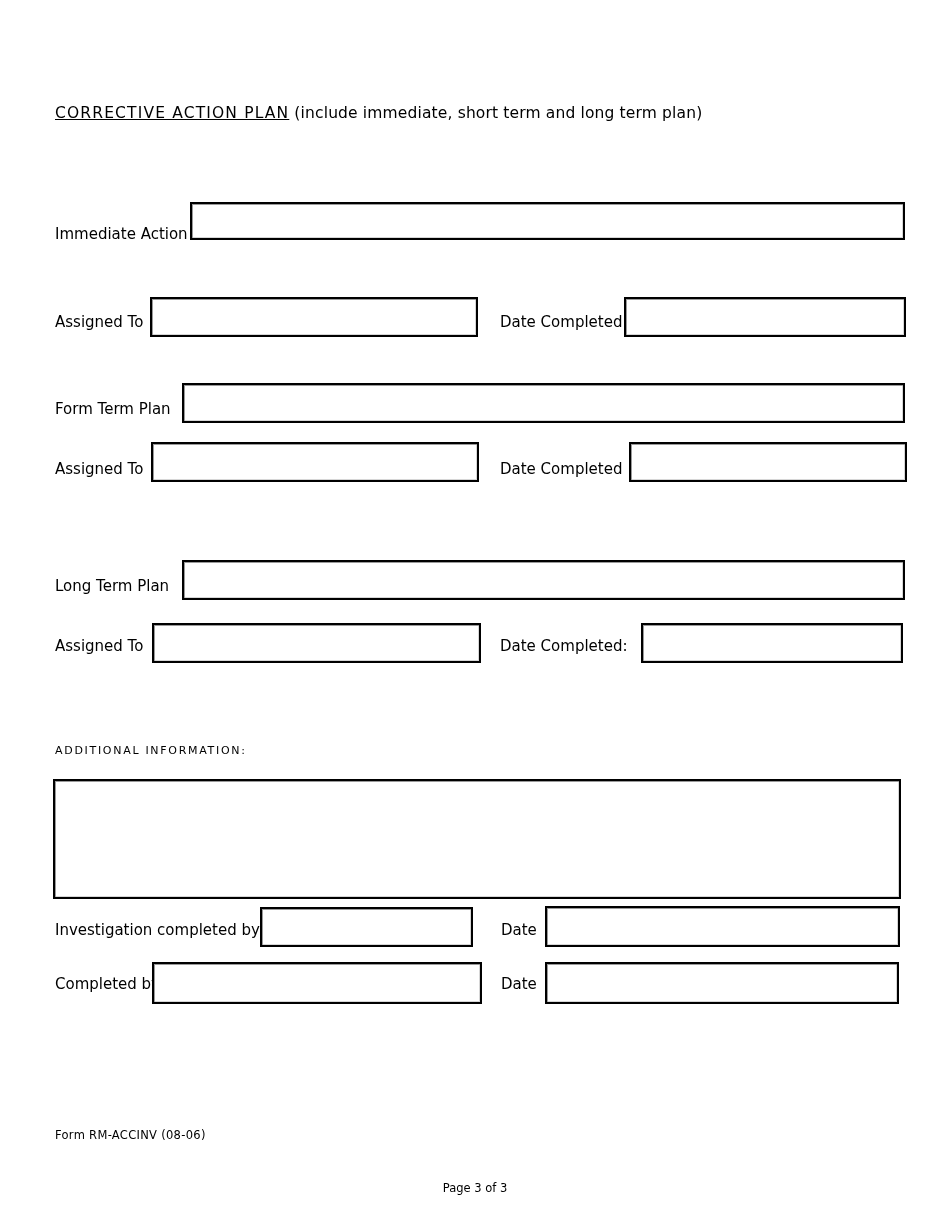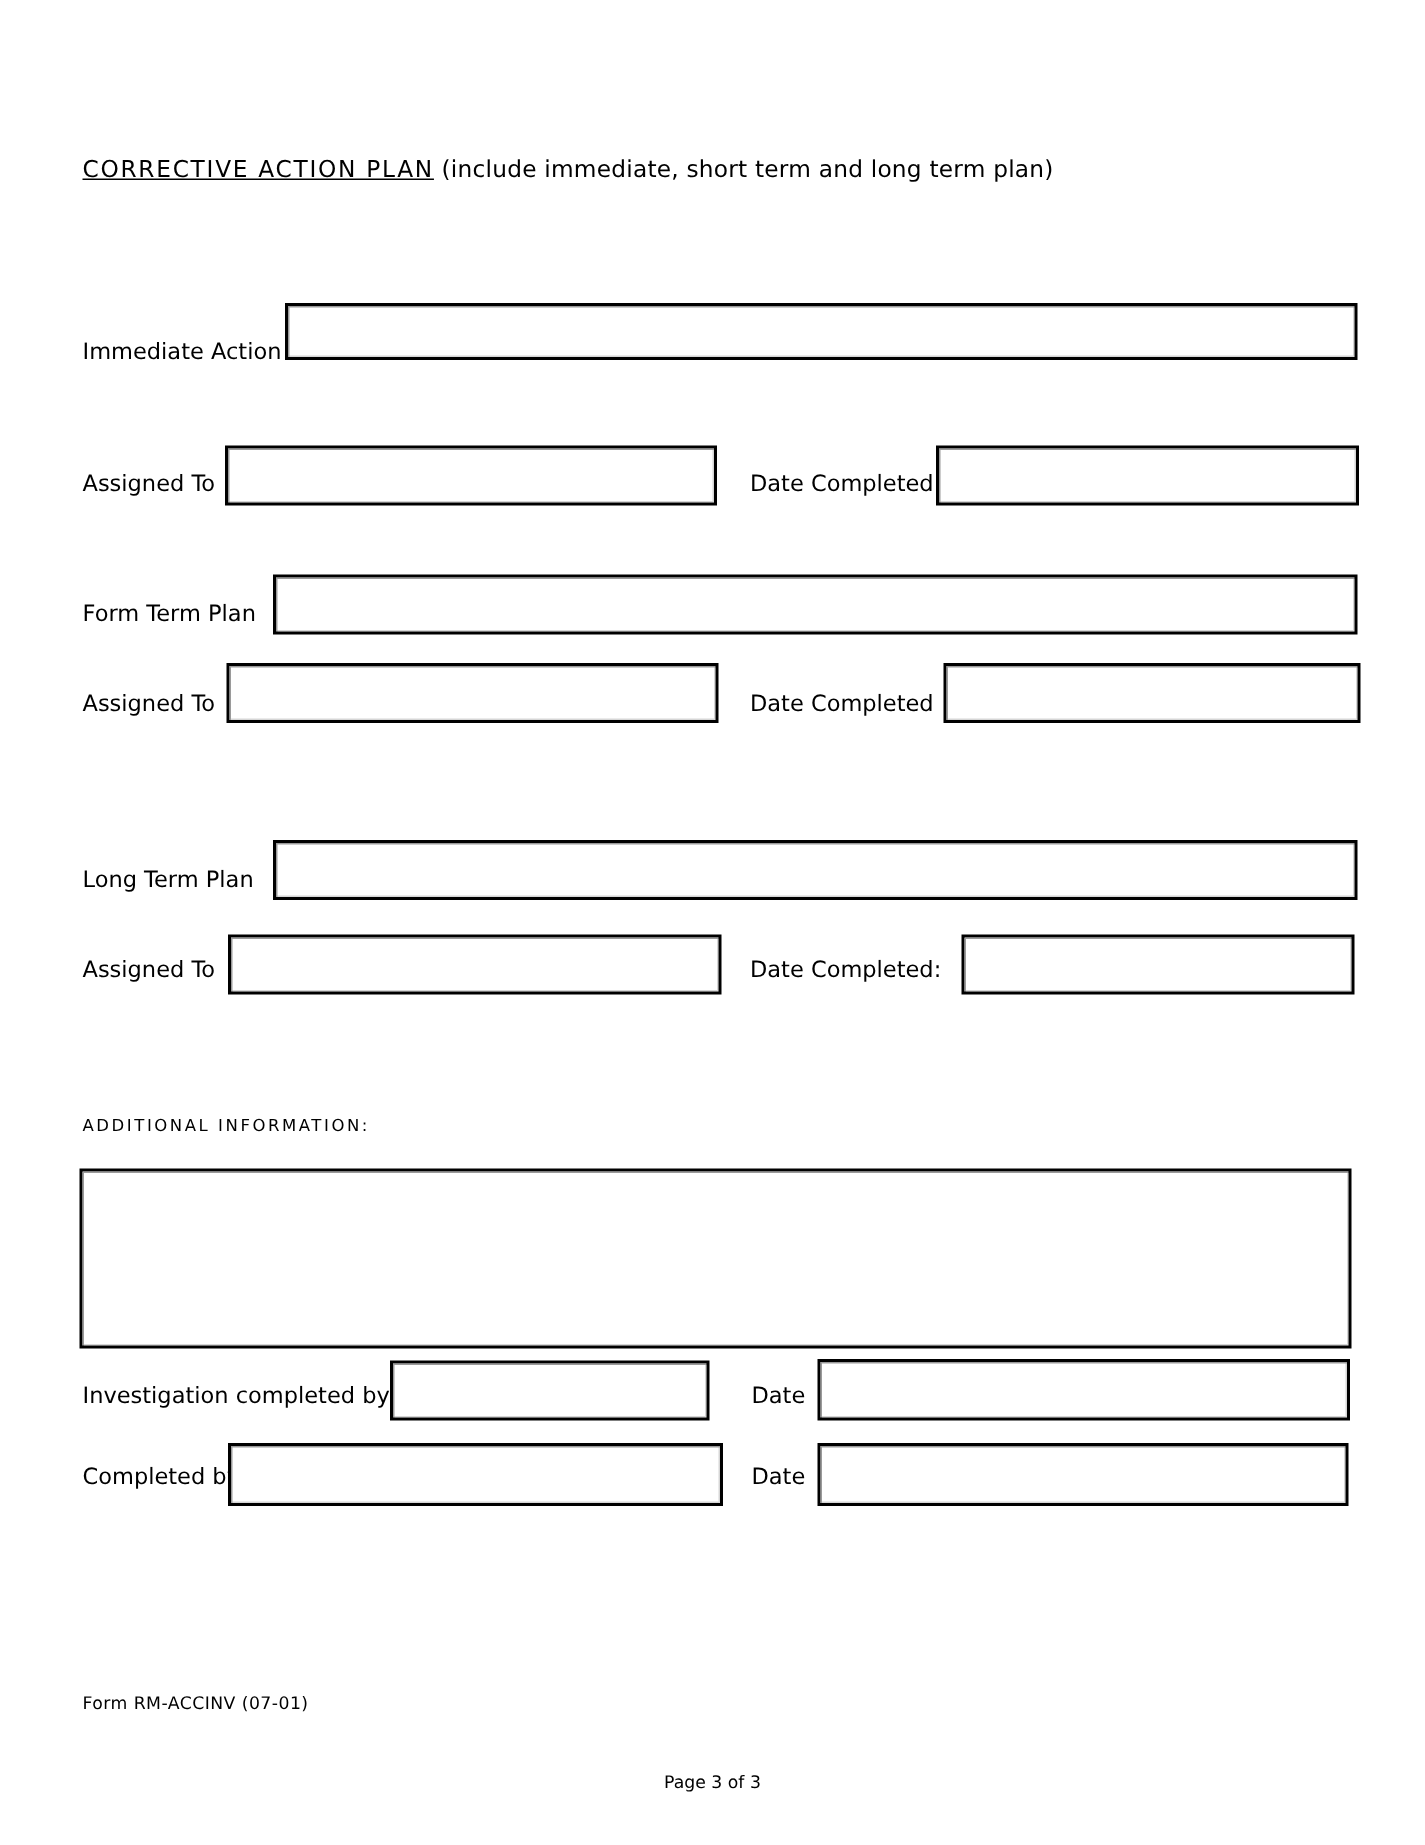--- a/index.html
+++ b/index.html
@@ -139,17 +139,17 @@
   <div class="label" style="left:501px; top:923px;">Date</div>
   <div class="fbox" style="left:545px; top:906px; width:355px; height:41px;"></div>
 
   <div class="label" style="left:55px; top:977px;">Completed by</div>
   <div class="fbox" style="left:152px; top:962px; width:330px; height:42px;"></div>
 
   <div class="label" style="left:501px; top:977px;">Date</div>
   <div class="fbox" style="left:545px; top:962px; width:354px; height:42px;"></div>
 
 
-  <div class="formno">Form RM-ACCINV (07-01)</div>
+  <div class="formno">Form RM-ACCINV (08-06)</div>
 
   <div class="pageno">Page 3 of 3</div>
 
 </div>
 
 </body></html>

